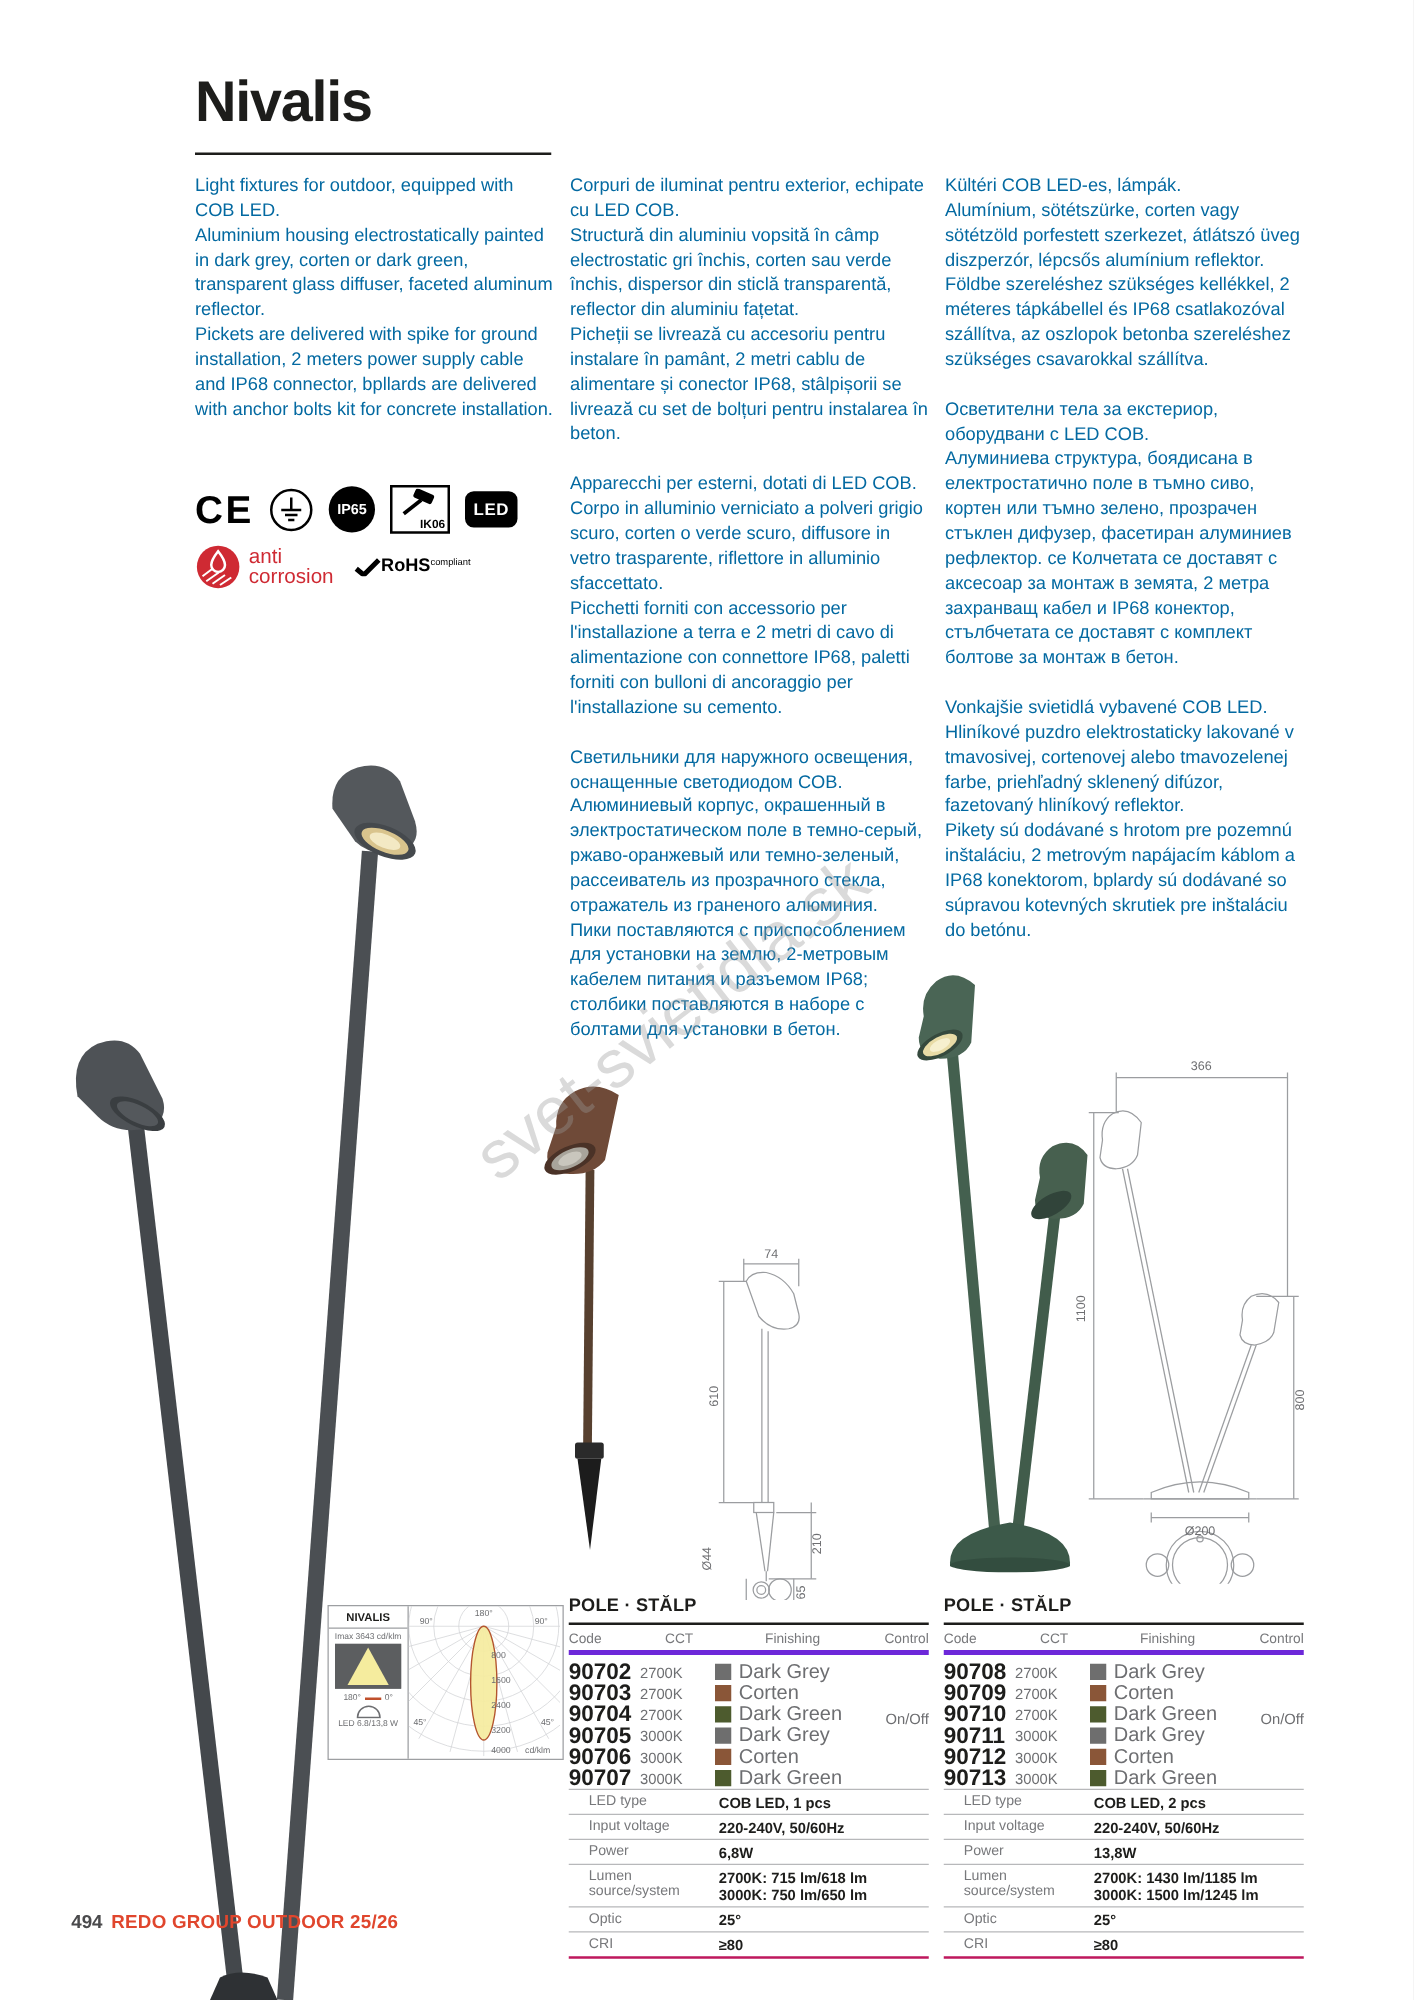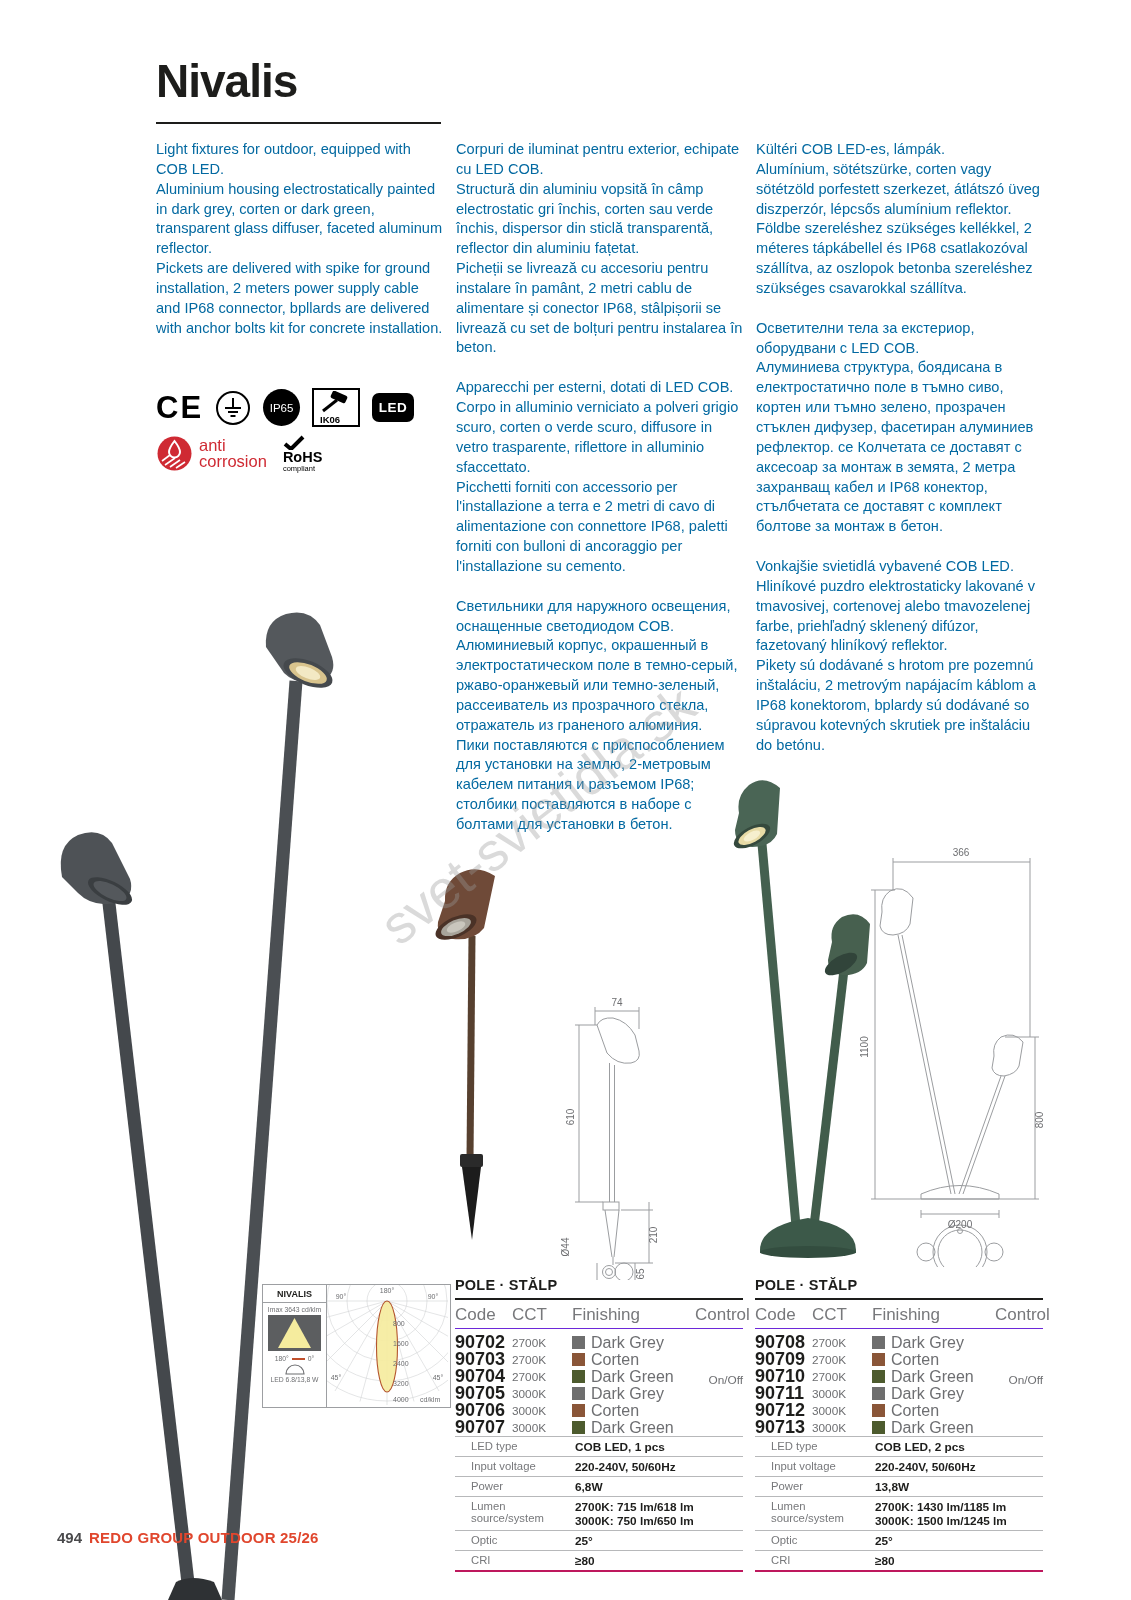--- a/index.html
+++ b/index.html
@@ -13,49 +13,49 @@
   .col{width:289px;font-size:14.6px;line-height:1.36;color:#0369a1;z-index:2;}
   .col p{margin:0 0 20px 0;white-space:pre-line;}
   .col-1{left:156px;top:140px;}
   .col-2{left:456px;top:140px;}
   .col-3{left:756px;top:140px;}
   
   .badges{left:156px;top:388px;width:300px;z-index:2;}
   .badge-row{display:flex;align-items:center;gap:12px;}
   .badge-row2{display:flex;align-items:center;gap:16px;margin-top:8px;}
   .ce{font-size:31px;font-weight:900;color:#000;letter-spacing:2px;line-height:1;}
-  .ip65{width:37px;height:37px;border-radius:50%;background:#000;color:#fff;font-weight:400;
+  .ip65{width:37px;height:37px;border-radius:50%;background:#000;color:#fff;font-weight:700;
         font-size:11.5px;display:flex;align-items:center;justify-content:center;text-align:right;}
   .ik06{width:44px;height:35px;border:2.5px solid #000;position:relative;background:#fff;}
-  .ik06 span{position:absolute;right:18px;bottom:0;font-size:9.5px;font-weight:800;color:#000;}
+  .ik06 span{position:absolute;right:2px;bottom:0;font-size:9.5px;font-weight:800;color:#000;}
   .ledbox{width:42px;height:29px;border-radius:7px;background:#000;color:#fff;font-weight:800;
         font-size:13.5px;display:flex;align-items:center;justify-content:center;letter-spacing:.5px;}
   .anti{display:flex;align-items:center;gap:6px;}
   .anti-text{color:#cf2a33;font-size:16.5px;line-height:.95;}
-  .rohs{display:flex;flex-direction:column;align-items:flex-start;line-height:1;}
+  .rohs{display:flex;flex-direction:row;align-items:flex-start;line-height:1;}
   .rohs b{font-size:14.5px;color:#000;}
   .rohs i{font-style:normal;font-size:7.5px;color:#000;}
   
   .photo-box{left:262px;top:1284px;width:187px;height:122px;border:1px solid #9d9fa2;
         display:flex;z-index:2;background:#fff;font-size:7px;color:#6d6e71;}
   .photo-left{width:63px;border-right:1px solid #9d9fa2;display:flex;flex-direction:column;align-items:center;}
   .photo-name{font-weight:700;font-size:9px;color:#1d1d1b;padding:4px 0 3px;border-bottom:1px solid #9d9fa2;width:100%;text-align:center;}
   .photo-imax{padding:3px 0 2px;font-size:6.8px;white-space:nowrap;}
   .beam{width:53px;height:36px;background:#5c5e60;display:block;}
   .angle-row{display:flex;align-items:center;gap:3px;padding:4px 0 2px;font-size:6.8px;}
   .angle-line{width:13px;height:2px;background:#c0502c;display:inline-block;}
   .photo-lamp{font-size:6.8px;padding-top:1px;}
   
   .ptable{width:288px;z-index:2;background:transparent;}
   .ptable-1{left:455px;top:1277px;}
   .ptable-2{left:755px;top:1277px;}
   .ttitle{font-size:14.5px;font-weight:800;color:#1d1d1b;letter-spacing:.2px;
         padding-bottom:5px;border-bottom:2px solid #1d1d1b;}
-  .thead{display:grid;grid-template-columns:57px 60px 1fr 48px;font-size:17px;color:#77787b;
-        padding:5px 0 3px;border-bottom:1px solid #6d28d9;}
+  .thead{display:grid;grid-template-columns:57px 60px 1fr 48px;font-size:11px;color:#77787b;
+        padding:5px 0 3px;border-bottom:4px solid #6d28d9;gap:20px;}
   .thead .h-control{text-align:right;}
   .tbody{position:relative;padding:3px 0 2px;}
   .trow{display:grid;grid-template-columns:57px 60px 1fr;align-items:center;height:17px;}
   .tcode{font-size:18px;font-weight:800;color:#1d1d1b;}
   .tcct{font-size:11.8px;color:#6d6e71;}
   .tfin{display:flex;align-items:center;gap:6px;font-size:16px;color:#6d6e71;}
   .swatch{width:13px;height:13px;display:inline-block;}
   .control-val{position:absolute;right:0;top:44px;font-size:11.8px;color:#6d6e71;}
   .spec{display:grid;grid-template-columns:120px 1fr;border-top:1px solid #b7b8ba;
         padding:2.5px 0;font-size:11.3px;}

